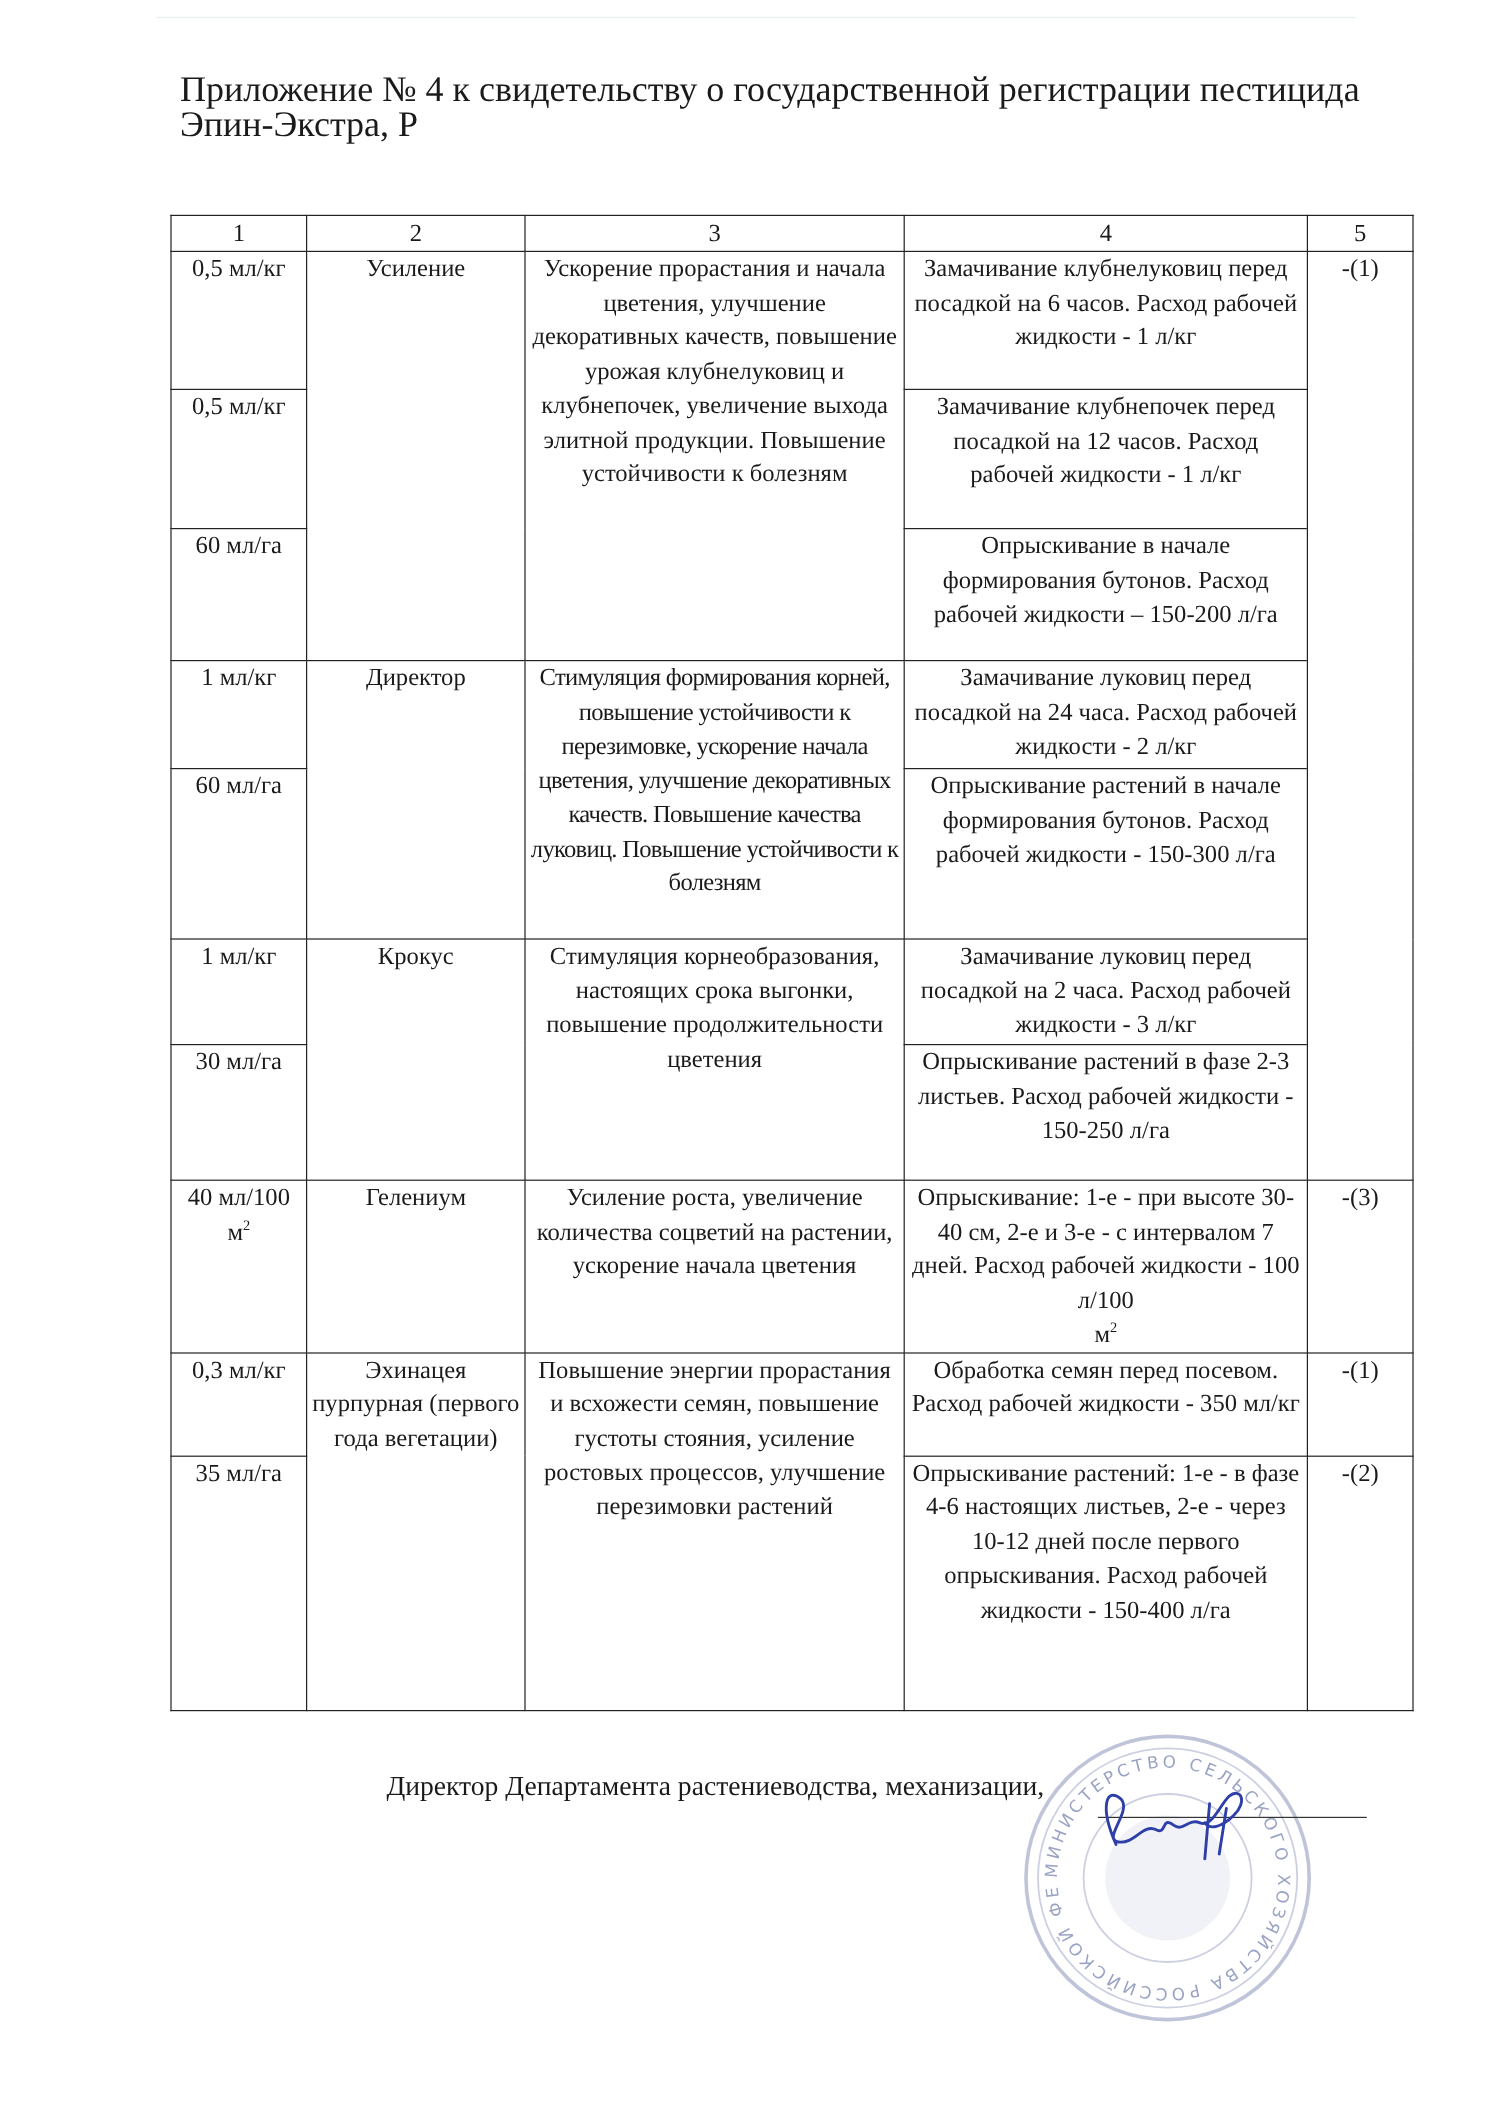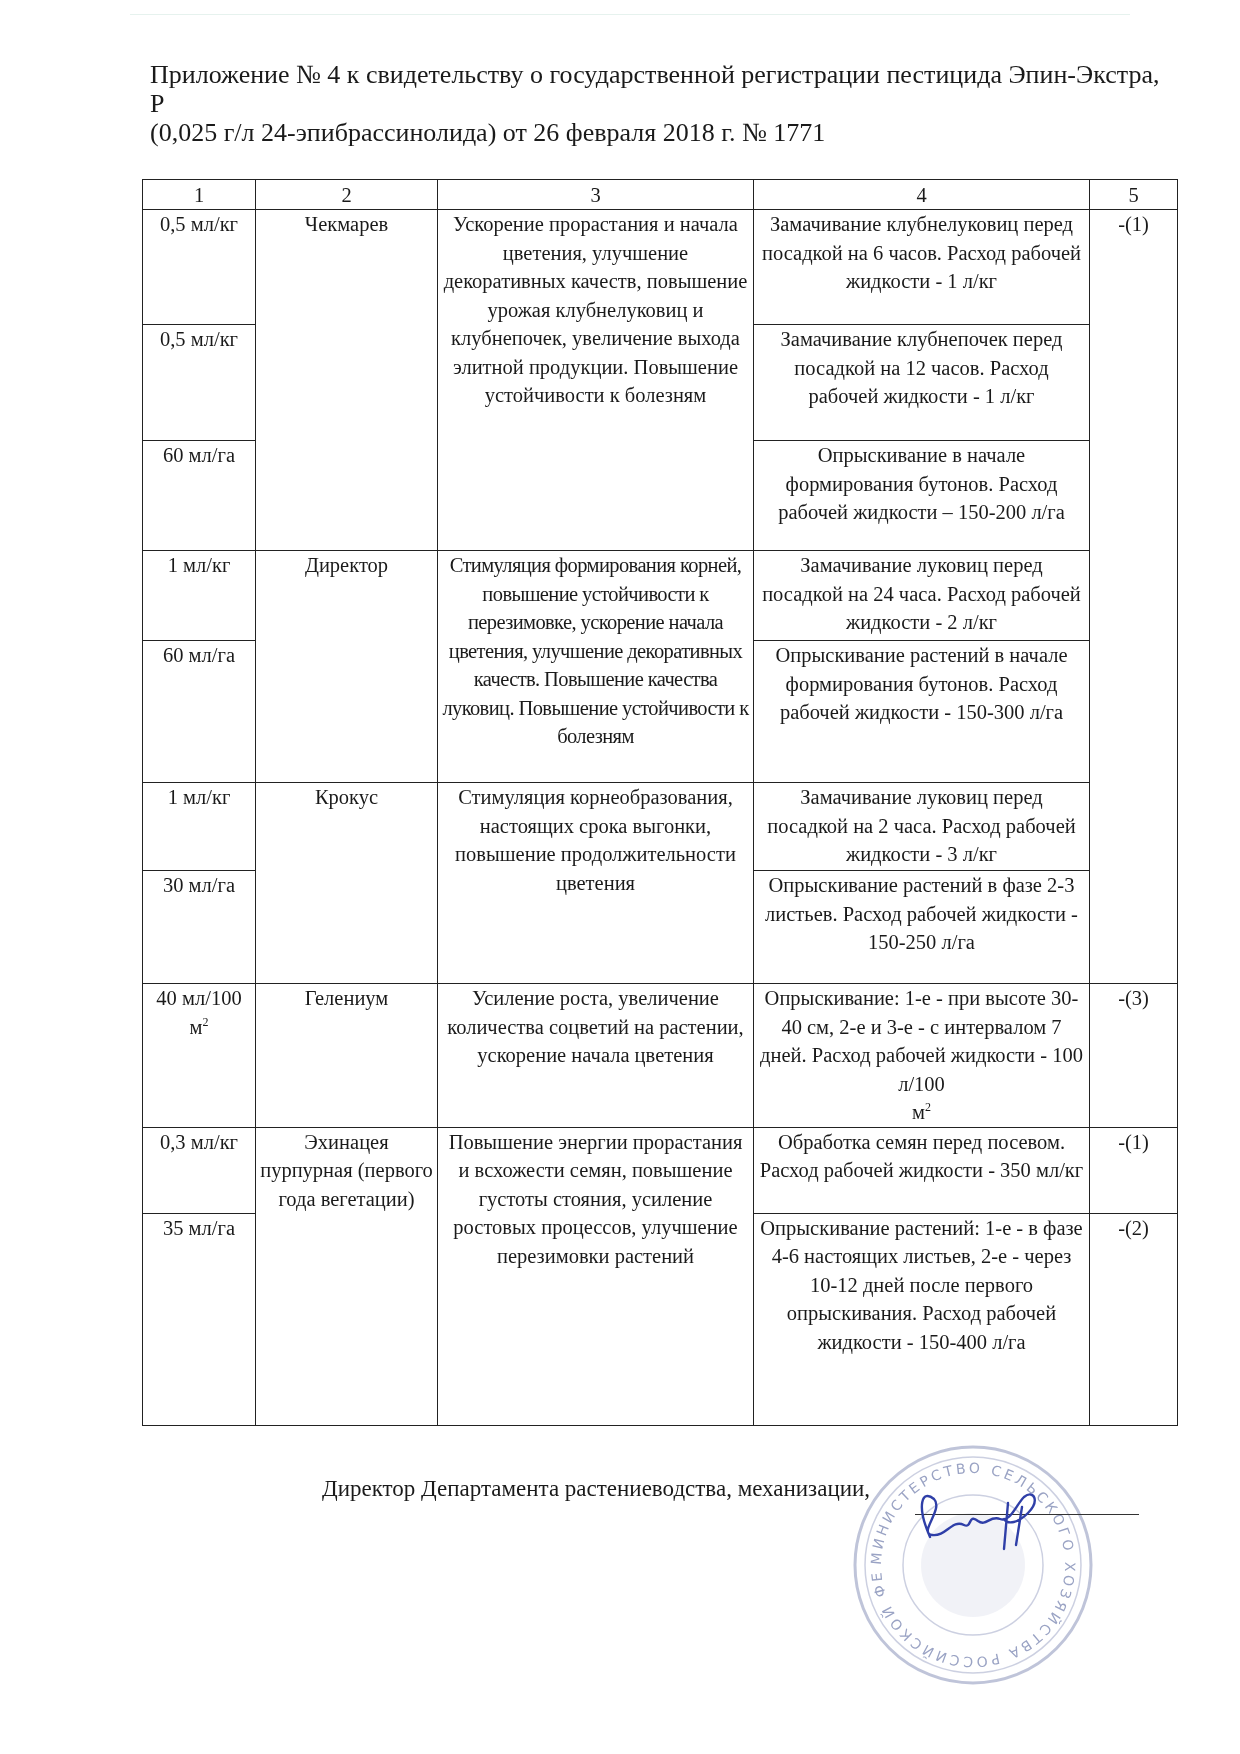--- a/index.html
+++ b/index.html
@@ -1,19 +1,19 @@
 <!DOCTYPE html>
 <html><head>
 <meta charset="utf-8">
 <style>
   html, body { margin:0; padding:0; background:#ffffff; }
   body { width:1240px; height:1754px; position:relative; overflow:hidden;
          font-family:"Liberation Serif","DejaVu Serif",serif; color:#1a1a1a; }
   .header { position:absolute; left:150px; top:60px; width:1020px;
-            font-size:26px; line-height:29px; }
+            font-size:30px; line-height:29px; }
   table.reg { position:absolute; left:142px; top:179px; width:1035px;
               border-collapse:collapse; table-layout:fixed; }
   table.reg td { border:1.6px solid #222; vertical-align:top; text-align:center;
                  font-size:20.5px; line-height:28.5px; padding:0 4px; }
   table.reg tr.hdr td { height:29px; line-height:28px; vertical-align:middle; }
   .narrow { font-size:19px; letter-spacing:-0.6px; line-height:28.5px; }
   sup { font-size:12px; line-height:0; }
   .sign { position:absolute; left:322px; top:1462px; font-size:23px; line-height:54px;text-align:right; }
   .sign-line { position:absolute; left:915px; top:1514px; width:224px; height:0;
                border-top:1.5px solid #333; }
@@ -22,21 +22,20 @@
   .scan-mark { position:absolute; left:130px; top:14px; width:1000px; height:0;
                border-top:1px solid #e6f2ee; }
 </style>
 </head>
 <body>
 
 <div class="scan-mark"></div>
 
 <div class="header">
   <div>Приложение № 4 к свидетельству о государственной регистрации пестицида Эпин-Экстра, Р</div>
-  <div>(0,025 г/л 24-эпибрассинолида)   от  26 февраля   2018 г. № 1771</div>
 </div>
 
 <table class="reg">
   <colgroup>
     <col style="width:113px">
       <col style="width:182px">
       <col style="width:316px">
       <col style="width:336px">
       <col style="width:88px">
   </colgroup>
@@ -44,21 +43,21 @@
       <tr class="hdr">
     <td>1</td>
     <td>2</td>
     <td>3</td>
     <td>4</td>
     <td>5</td>
   </tr>
 
   <tr style="height:115px">
     <td>0,5 мл/кг</td>
-    <td rowspan="3">Чекмарев</td>
+    <td rowspan="3">Усиление</td>
     <td rowspan="3">Ускорение прорастания и начала цветения, улучшение декоративных качеств, повышение урожая клубнелуковиц и клубнепочек, увеличение выхода элитной продукции. Повышение устойчивости к болезням</td>
     <td>Замачивание клубнелуковиц перед посадкой  на 6 часов. Расход рабочей жидкости - 1 л/кг</td>
     <td rowspan="7">-(1)</td>
   </tr>
   <tr style="height:116px">
     <td>0,5 мл/кг</td>
     <td>Замачивание клубнепочек перед посадкой на 12 часов. Расход рабочей жидкости - 1 л/кг</td>
   </tr>
   <tr style="height:110px">
     <td>60 мл/га</td>

